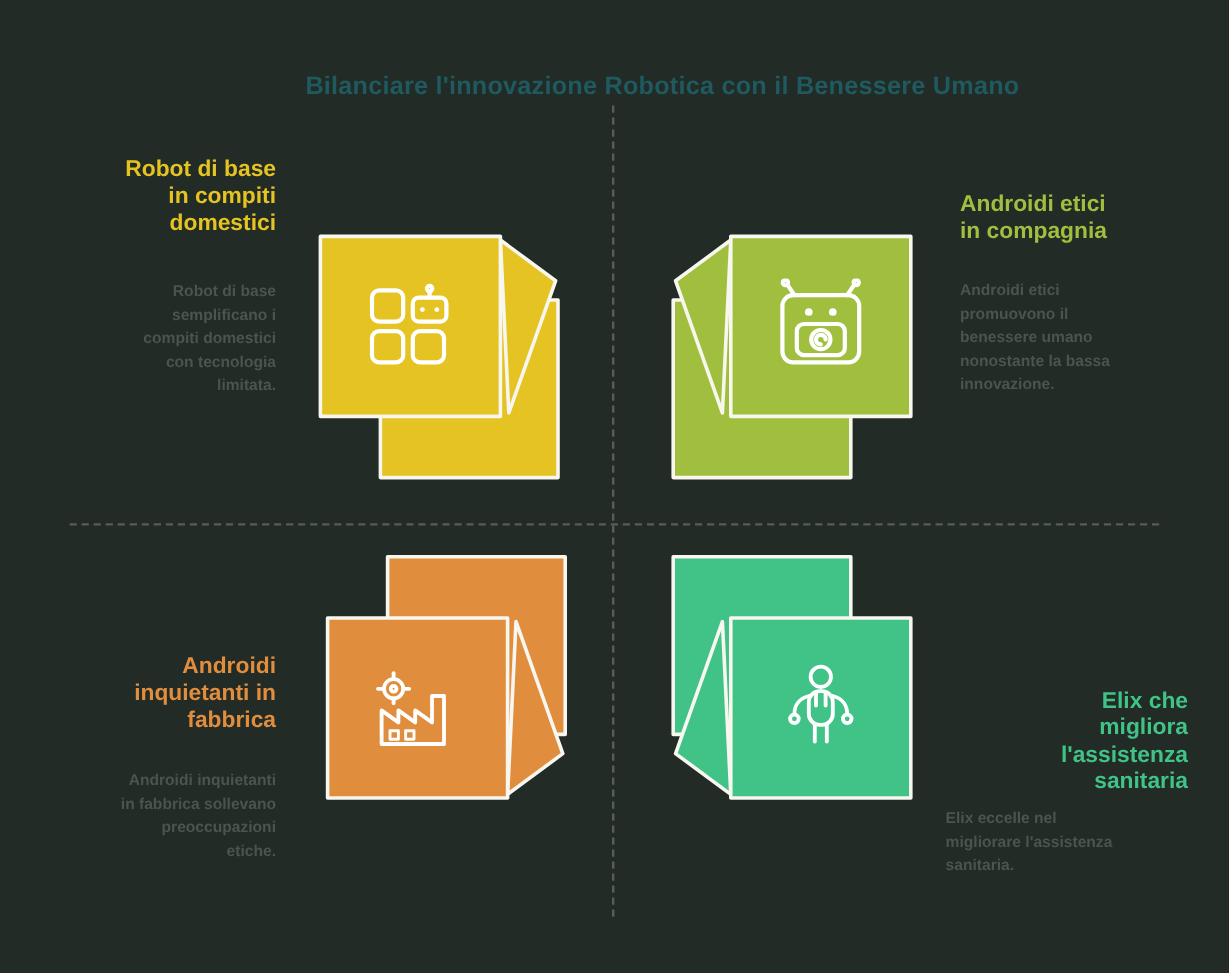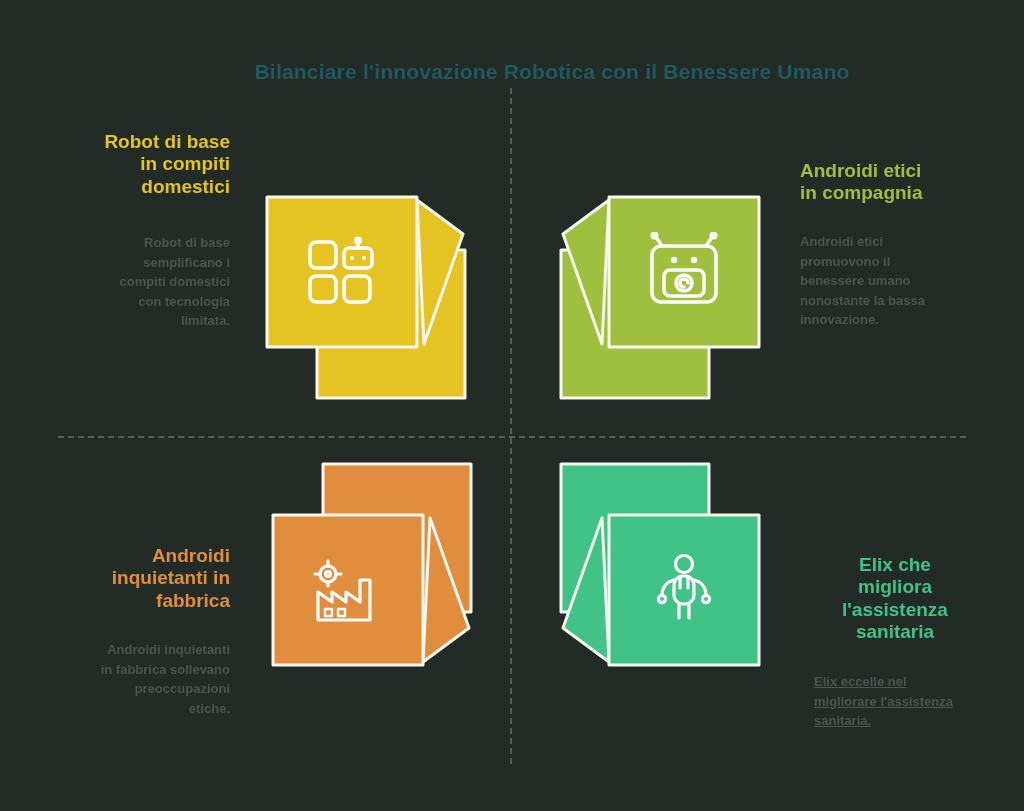--- a/index.html
+++ b/index.html
@@ -23,22 +23,22 @@
   .qtext{position:absolute;white-space:pre-line;font-weight:bold;}
   .heading{font-size:19px;line-height:1.18;}
   .desc{font-size:13px;line-height:1.5;color:#4a554e;}
 
   #tl-heading{top:131px;left:40px;width:190px;text-align:right;color:#e4c322;}
   #tl-desc  {top:233px;left:40px;width:190px;text-align:right;}
   #tr-heading{top:160px;left:800px;width:190px;text-align:left;color:#a1bf3f;}
   #tr-desc  {top:232px;left:800px;width:190px;text-align:left;}
   #bl-heading{top:545px;left:40px;width:190px;text-align:right;color:#e08e3e;}
   #bl-desc  {top:640px;left:40px;width:190px;text-align:right;}
-  #br-heading{top:554px;left:800px;width:190px;text-align:center;color:#41c287;}
-  #br-desc  {top:672px;left:814px;width:190px;text-align:left;text-decoration:underline;}
+  #br-heading{top:574px;left:800px;width:190px;text-align:right;color:#41c287;}
+  #br-desc  {top:672px;left:788px;width:190px;text-align:left;}
 
   .cube{position:absolute;width:212px;height:212px;}
   #cube-tl{left:262px;top:192px;}
   #cube-tr{left:552px;top:192px;}
   #cube-bl{left:268px;top:458px;}
   #cube-br{left:552px;top:458px;}
 
   .icon{position:absolute;}
   #icon-tl{left:304px;top:234px;}
   #icon-tr{left:642px;top:232px;}

